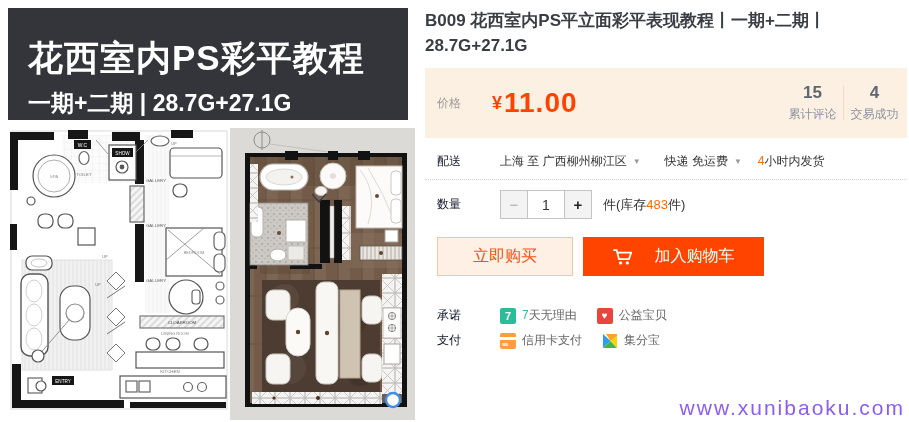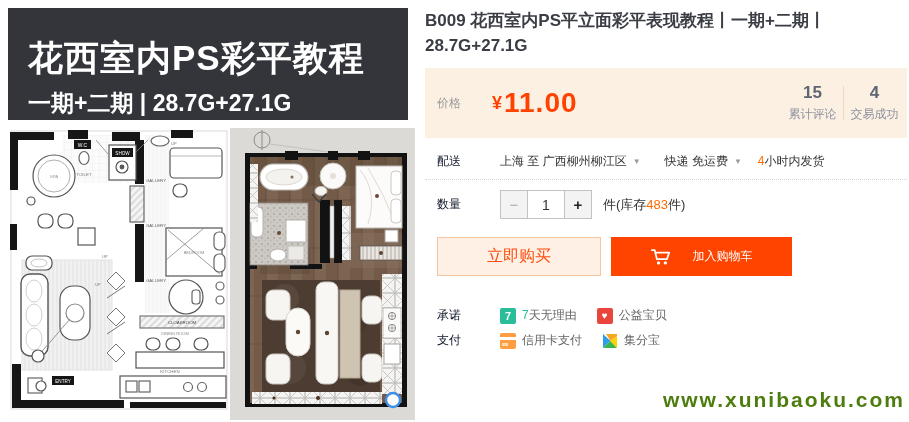--- a/index.html
+++ b/index.html
@@ -55,47 +55,47 @@
   .quantity-row { margin-top:10px; }
   .stepper { display:flex; height:29px; border:1px solid #c3c3c3; }
   .step-btn { width:27px; background:#f3f3f3; border:none; font-size:15px; cursor:pointer; font-family:inherit; }
   .step-minus { color:#aaa; border-right:1px solid #c3c3c3; }
   .step-plus  { color:#222; border-left:1px solid #c3c3c3; font-weight:bold; }
   .step-input { width:36px; border:none; outline:none; text-align:center; font-size:14px; color:#333; }
   .stock-note { margin-left:11px; font-size:13px; color:#333; }
 
   .actions { display:flex; margin:18px 0 0 12px; gap:10px; }
   .buy-now-btn {
-    width:164px; height:39px; background:#fef0e4; border:1px solid #f6c5a1;
+    width:136px; height:39px; background:#fef0e4; border:1px solid #f6c5a1;
     color:#ff5010; font-size:16px; cursor:pointer; font-family:inherit;
   }
   .add-cart-btn {
     width:181px; height:39px; background:#ff4400; border:none; color:#fff;
-    font-size:12px; cursor:pointer; font-family:inherit;
+    font-size:16px; cursor:pointer; font-family:inherit;
     display:flex; align-items:center; justify-content:center; gap:21px;
   }
 
   .promise-row { margin-top:31px; }
   .payment-row { margin-top:8px; }
   .chip { display:flex; align-items:center; gap:6px; margin-right:20px; font-size:12px; color:#666; cursor:pointer; }
   .sq-icon {
     width:16px; height:16px; border-radius:2px; color:#fff;
     display:flex; align-items:center; justify-content:center;
     font-size:11px; font-weight:bold; flex-shrink:0;
   }
   .icon-seven { background:#29bd99; }
   .icon-heart { background:#e8463c; font-size:10px; }
   .icon-card { background:#ff9d42; position:relative; }
   .icon-card::before { content:""; position:absolute; left:0; right:0; top:4px; height:3px; background:#fff; }
   .icon-card::after  { content:""; position:absolute; left:2px; bottom:3px; width:6px; height:3px; background:#ffd9b0; }
   .hl-teal { color:#29bd99; }
 
   .watermark {
-    position:absolute; right:4px; bottom:10px;
-    font-size:21px; font-weight:bold; letter-spacing:2px; color:#4d7c0f;
+    position:absolute; right:4px; bottom:2px;
+    font-size:21px; font-weight:normal; letter-spacing:2px; color:#8b5cf6;
   }
 
   svg text { font-family:"Liberation Sans","DejaVu Sans",sans-serif; }
 </style>
 </head>
 <body>
 
 <div class="gallery">
 
   <div class="banner">

